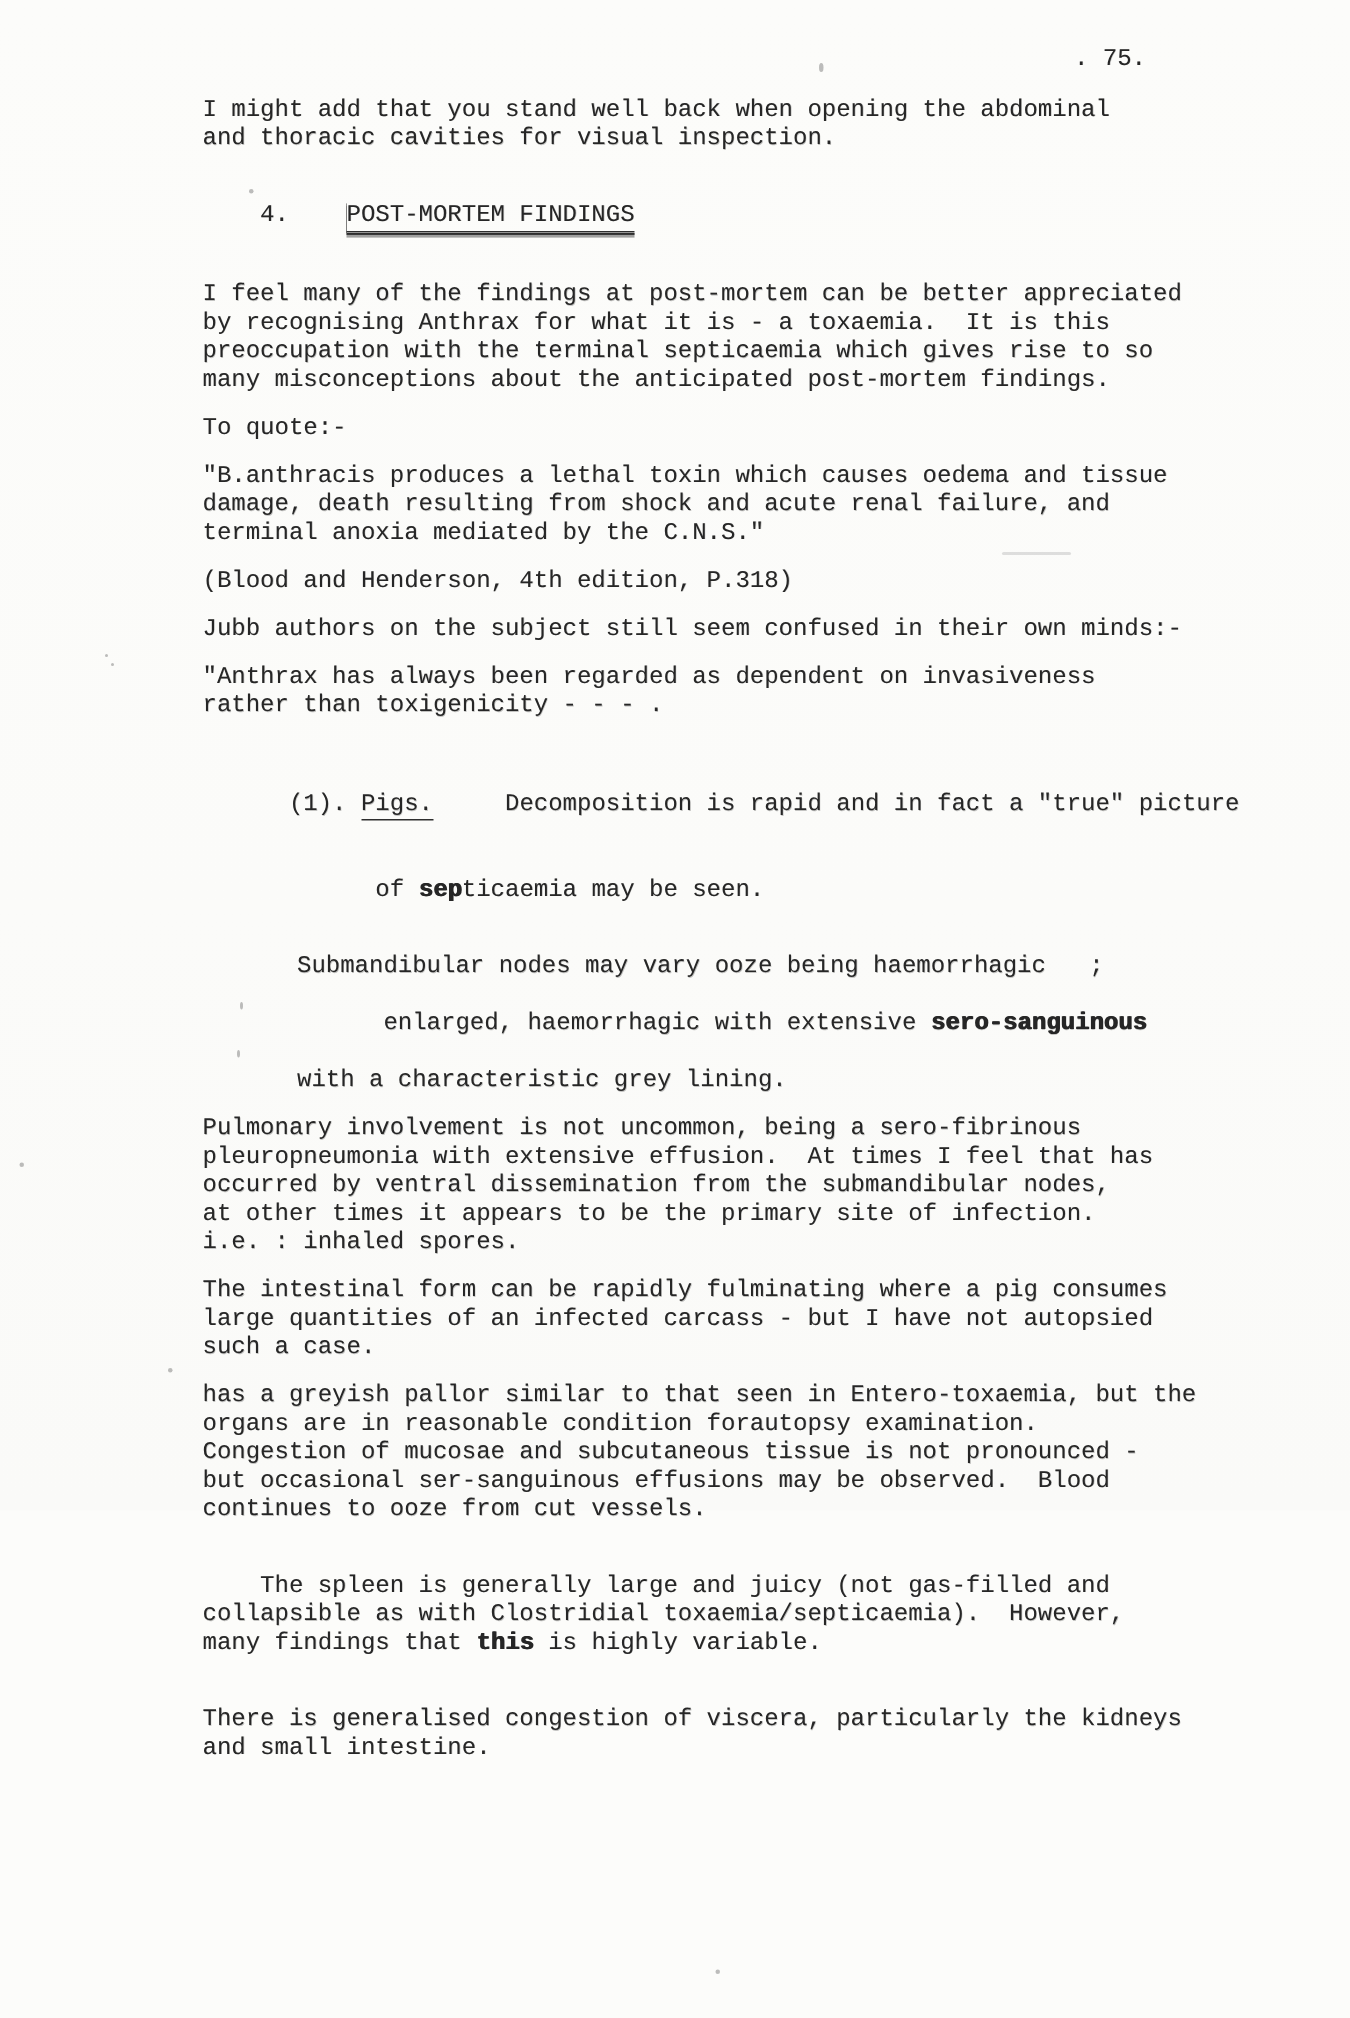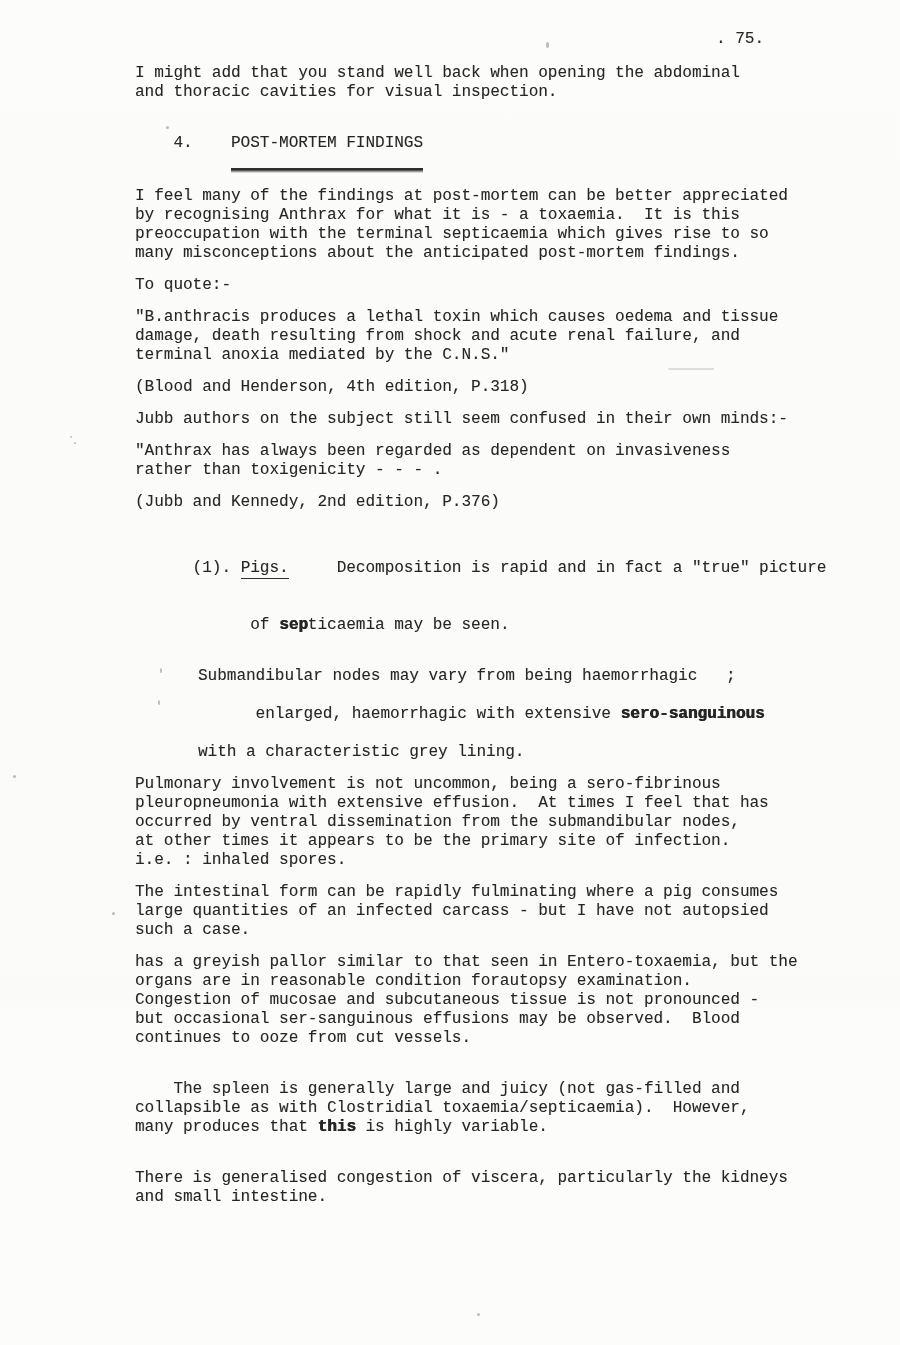--- a/index.html
+++ b/index.html
@@ -52,21 +52,21 @@
     margin-top: 3px;
   }
   .indent {
     margin-left: 63px;
   }
   .ul {
     border-bottom: 1.6px solid #2e2e2e;
     padding-bottom: 1px;
   }
   .ul-heavy {
-    padding-bottom: 16px;
+    padding-bottom: 2px;
     box-shadow: 0 1.6px 0 #2e2e2e, 0 3.4px 0 rgba(46,46,46,0.45);
   }
   .b {
     font-weight: bold;
     text-shadow: 0.7px 0 0 currentColor, 0.4px 0.4px 0 rgba(45,45,45,0.28);
   }
   .speck {
     position: absolute;
     background: rgba(70,70,70,0.35);
     border-radius: 50%;
@@ -103,33 +103,32 @@
 terminal anoxia mediated by the C.N.S."</div>
 
   <div class="para">(Blood and Henderson, 4th edition, P.318)</div>
 
   <div class="para">Jubb authors on the subject still seem confused in their own minds:-</div>
 
   <div class="para gap-md">"Anthrax has always been regarded as dependent on invasiveness
 rather than toxigenicity - - - .</div>
 
 
-  <div class="para">(Jubb and Kennedy, 2nd edition, P.376)</div>
 
   <div class="block gap-lg">
     <div class="line">
       <span>(1). </span><span class="ul">Pigs.</span><span>     Decomposition is rapid and in fact a "true" picture</span>
     </div>
     <div class="line">
       <span>      of </span><span class="b">sep</span><span>ticaemia may be seen.</span>
     </div>
   </div>
 
   <div class="block indent">
-    <div class="line">Submandibular nodes may vary from being haemorrhagic   ;</div>
+    <div class="line">Submandibular nodes may vary ooze being haemorrhagic   ;</div>
     <div class="line">
       <span>enlarged, haemorrhagic with extensive </span><span class="b">sero-sanguinous</span>
     </div>
     <div class="line">with a characteristic grey lining.</div>
   </div>
 
   <div class="para">Pulmonary involvement is not uncommon, being a sero-fibrinous
 pleuropneumonia with extensive effusion.  At times I feel that has
 occurred by ventral dissemination from the submandibular nodes,
 at other times it appears to be the primary site of infection.
@@ -143,21 +142,21 @@
     <div class="para" style="margin-bottom:0">has a greyish pallor similar to that seen in Entero-toxaemia, but the
 organs are in reasonable condition forautopsy examination.
 Congestion of mucosae and subcutaneous tissue is not pronounced -
 but occasional ser-sanguinous effusions may be observed.  Blood
 continues to ooze from cut vessels.</div>
   </div>
 
   <div class="para gap-md">
     <span>The spleen is generally large and juicy (not gas-filled and
 collapsible as with Clostridial toxaemia/septicaemia).  However,
-</span><span>many produces that </span><span class="b">this</span><span> is highly variable.</span>
+</span><span>many findings that </span><span class="b">this</span><span> is highly variable.</span>
   </div>
 
   <div class="para gap-md">There is generalised congestion of viscera, particularly the kidneys
 and small intestine.</div>
 
   <div class="speck" style="left:546px; top:42px; width:3px; height:6px;"></div>
   <div class="speck" style="left:166px; top:126px; width:3px; height:3px;"></div>
   <div class="smudge" style="left:668px; top:368px; width:46px; height:2px;"></div>
   <div class="smudge" style="left:930px; top:368px; width:0; height:0;"></div>
   <div class="speck" style="left:70px; top:436px; width:2px; height:2px;"></div>

